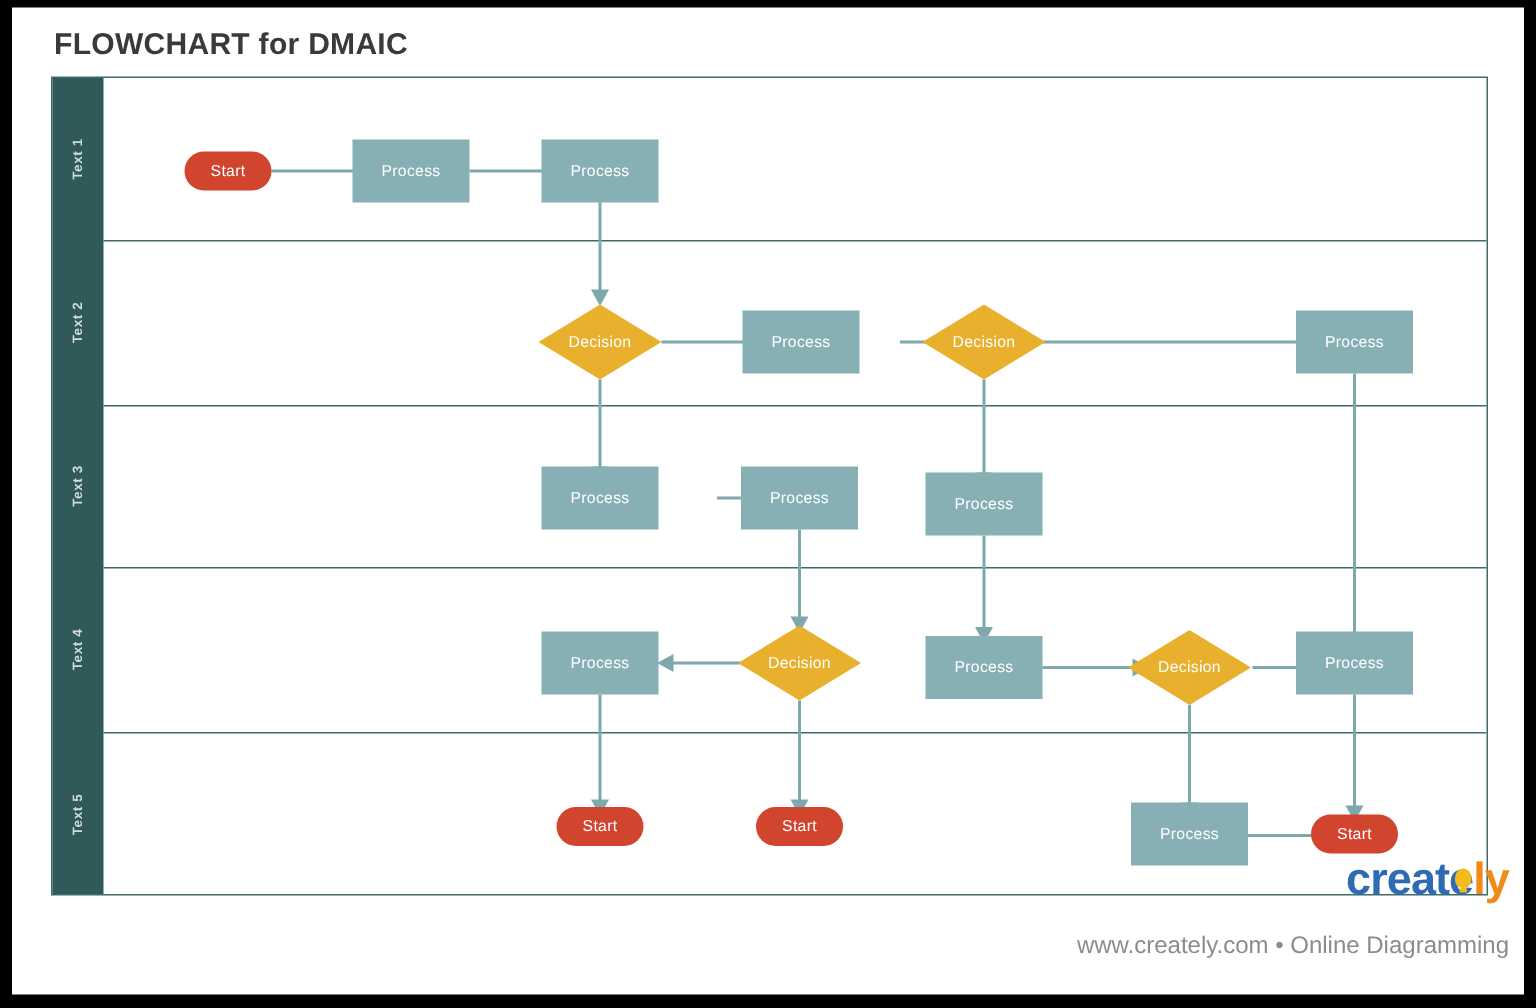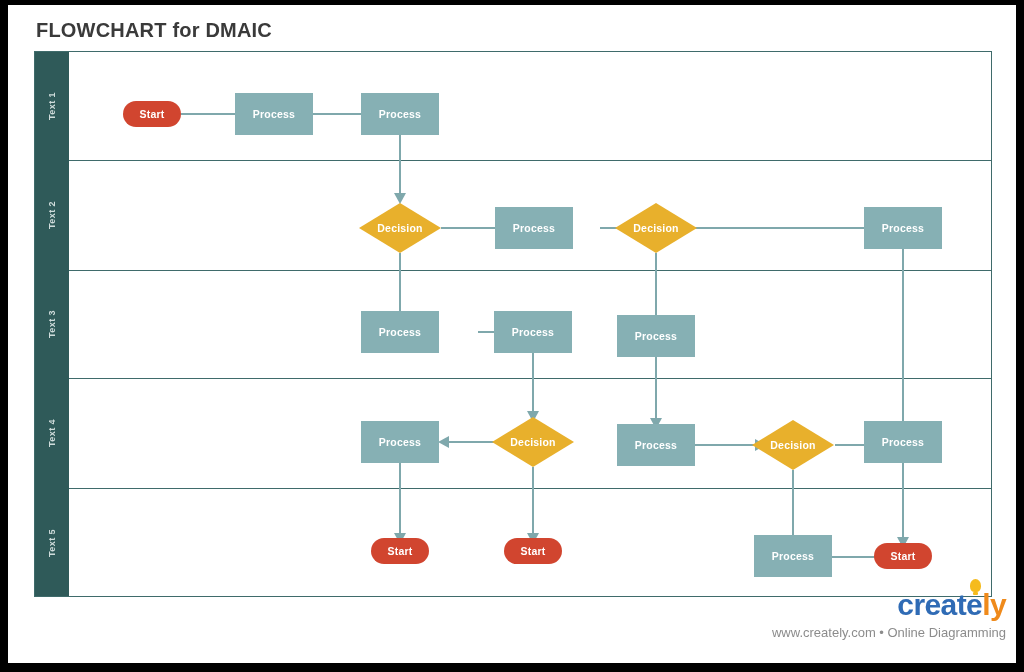--- a/index.html
+++ b/index.html
@@ -90,21 +90,20 @@
     position: absolute;
     box-sizing: border-box;
     display: flex;
     align-items: center;
     justify-content: center;
     color: #ffffff;
     font-size: 10.5px;
     letter-spacing: 0.2px;
     z-index: 5;
     text-align: center;
-    font-weight: bold;
   }
   .node.process {
     background: #86b0b4;
     width: 78px;
     height: 42px;
   }
   .node.terminator {
     background: #d1452f;
     width: 58px;
     height: 26px;
@@ -190,22 +189,22 @@
     content: "";
     position: absolute;
     left: 3px;
     bottom: -3px;
     width: 5px;
     height: 3px;
     background: #f5bb1d;
     border-radius: 1px;
   }
   #brand-tag {
-    margin-top: 6px;
-    font-size: 13px;
+    margin-top: 21px;
+    font-size: 16px;
     color: #8c8c8c;
     white-space: nowrap;
   }
 </style>
 </head>
 <body>
 
 <div id="page">
   <div id="canvas">
 

